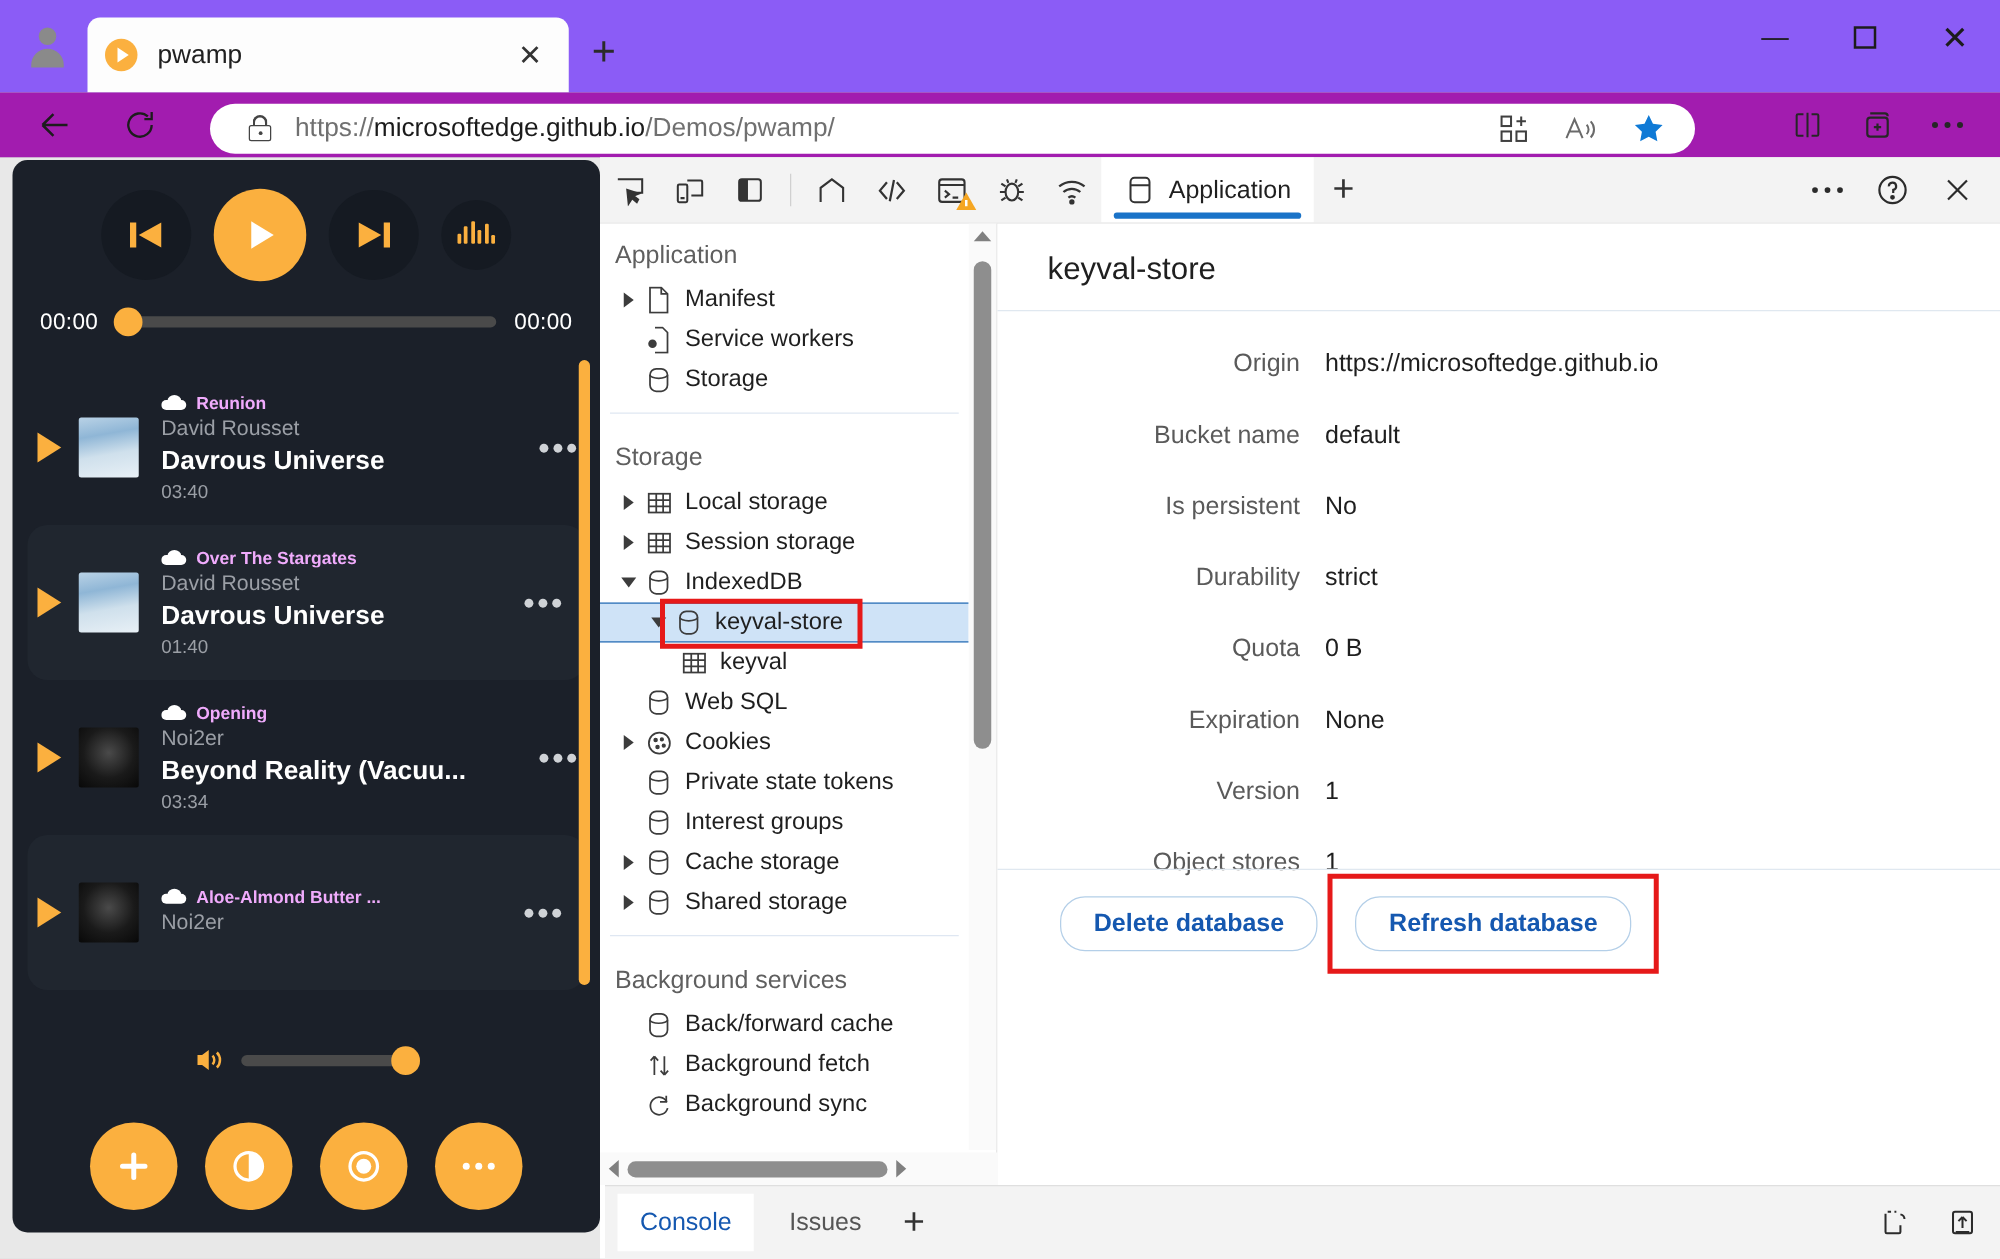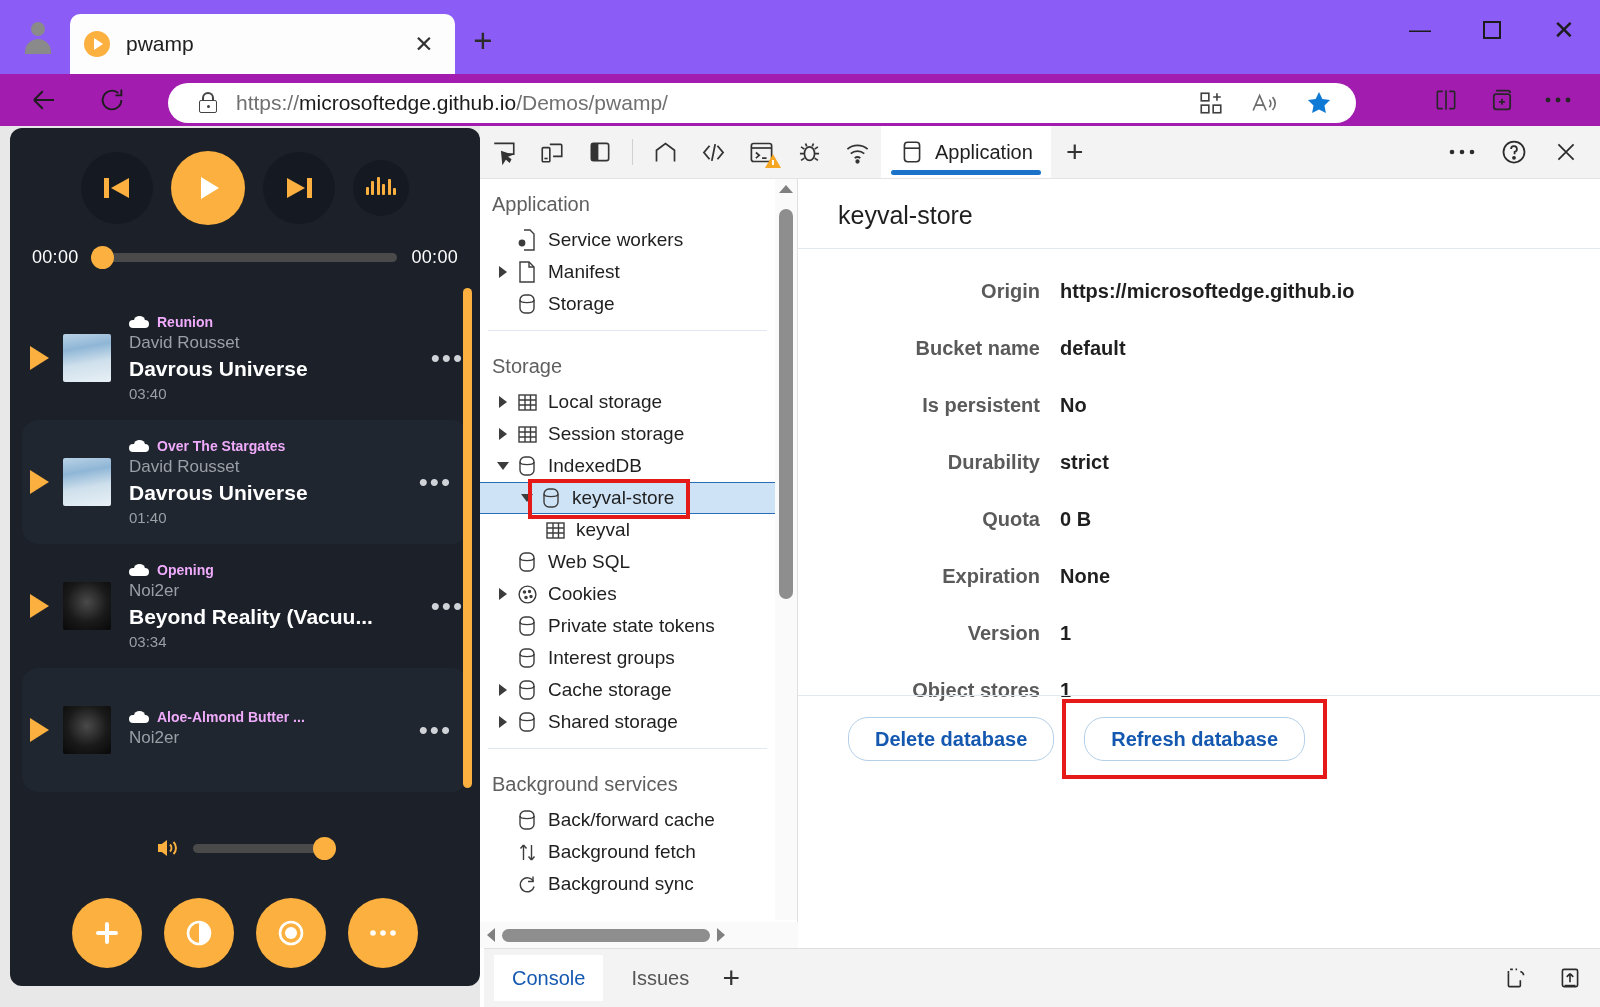--- a/index.html
+++ b/index.html
@@ -209,21 +209,21 @@
   .hs-arrow .lf { width: 0; height: 0; border-right: 8px solid #808080;
                   border-top: 7px solid transparent; border-bottom: 7px solid transparent; }
   .hs-arrow .rt { width: 0; height: 0; border-left: 8px solid #808080;
                   border-top: 7px solid transparent; border-bottom: 7px solid transparent; }
   .hs-thumb { width: 208px; height: 13px; background: #8e8e8e; border-radius: 7px; }
 
   
   .dt-main { position: relative; flex: 1; background: #ffffff; }
   .panel-title { font-size: 25px; color: #1f1f1f; padding: 22px 0 18px 40px; }
   .panel-rule { height: 1px; background: #e0e8f0; }
-  .fields { padding: 14px 0 0 0; font-weight: bold; }
+  .fields { padding: 14px 0 0 0; }
   .field { display: flex; align-items: center; height: 57px; }
   .field-label { width: 262px; text-align: right; font-size: 20px; color: #5a5a5a; padding-right: 20px; }
   .field-value { font-size: 20px; color: #1f1f1f; }
   .actions-rule { position: absolute; left: 0; right: 0; top: 516px; height: 1px; background: #e0e8f0; }
   .actions { position: absolute; left: 50px; top: 538px; display: flex; gap: 30px; align-items: center; }
   .btn {
     border: 1px solid #b4cfe8; border-radius: 20px; background: #ffffff;
     padding: 13px 26px; height: 44px; display: flex; align-items: center; justify-content: center;
     font-size: 20px; color: #1558b0; font-weight: bold; white-space: nowrap;
   }
@@ -564,40 +564,40 @@
         </div>
       </div>
 
       <div class="dt-body">
 
         <div class="dt-side">
           <div class="side-scroll">
 
             <div class="sec-title">Application</div>
             <div class="tree-row indent-1">
-              <span class="arrow"></span>
-              <span class="tree-ico">
-                <svg width="20" height="22" viewBox="0 0 20 22" fill="none" stroke="#3c3c3c" stroke-width="1.4">
-                  <path d="M7 1h6l4 4v16H7"></path>
-                    <circle cx="5" cy="14" r="3.4" fill="#3c3c3c" stroke="none"></circle>
-                </svg>
-              </span>
-              <span class="tree-label">Service workers</span>
-            </div>
-            <div class="tree-row indent-1">
               <span class="arrow">
                   <i class="caret-r"></i>
                 </span>
               <span class="tree-ico">
                 <svg width="20" height="22" viewBox="0 0 20 22" fill="none" stroke="#3c3c3c" stroke-width="1.4">
                   <path d="M3 1h9l5 5v15H3z"></path>
                     <path d="M12 1v5h5"></path>
                 </svg>
               </span>
               <span class="tree-label">Manifest</span>
+            </div>
+            <div class="tree-row indent-1">
+              <span class="arrow"></span>
+              <span class="tree-ico">
+                <svg width="20" height="22" viewBox="0 0 20 22" fill="none" stroke="#3c3c3c" stroke-width="1.4">
+                  <path d="M7 1h6l4 4v16H7"></path>
+                    <circle cx="5" cy="14" r="3.4" fill="#3c3c3c" stroke="none"></circle>
+                </svg>
+              </span>
+              <span class="tree-label">Service workers</span>
             </div>
             <div class="tree-row indent-1">
               <span class="arrow"></span>
               <span class="tree-ico">
                 <svg width="20" height="22" viewBox="0 0 20 22" fill="none" stroke="#3c3c3c" stroke-width="1.4">
                   <rect x="3" y="2" width="14" height="18" rx="5"></rect>
                     <path d="M3 7a7 2.6 0 0 0 14 0"></path>
                 </svg>
               </span>
               <span class="tree-label">Storage</span>

